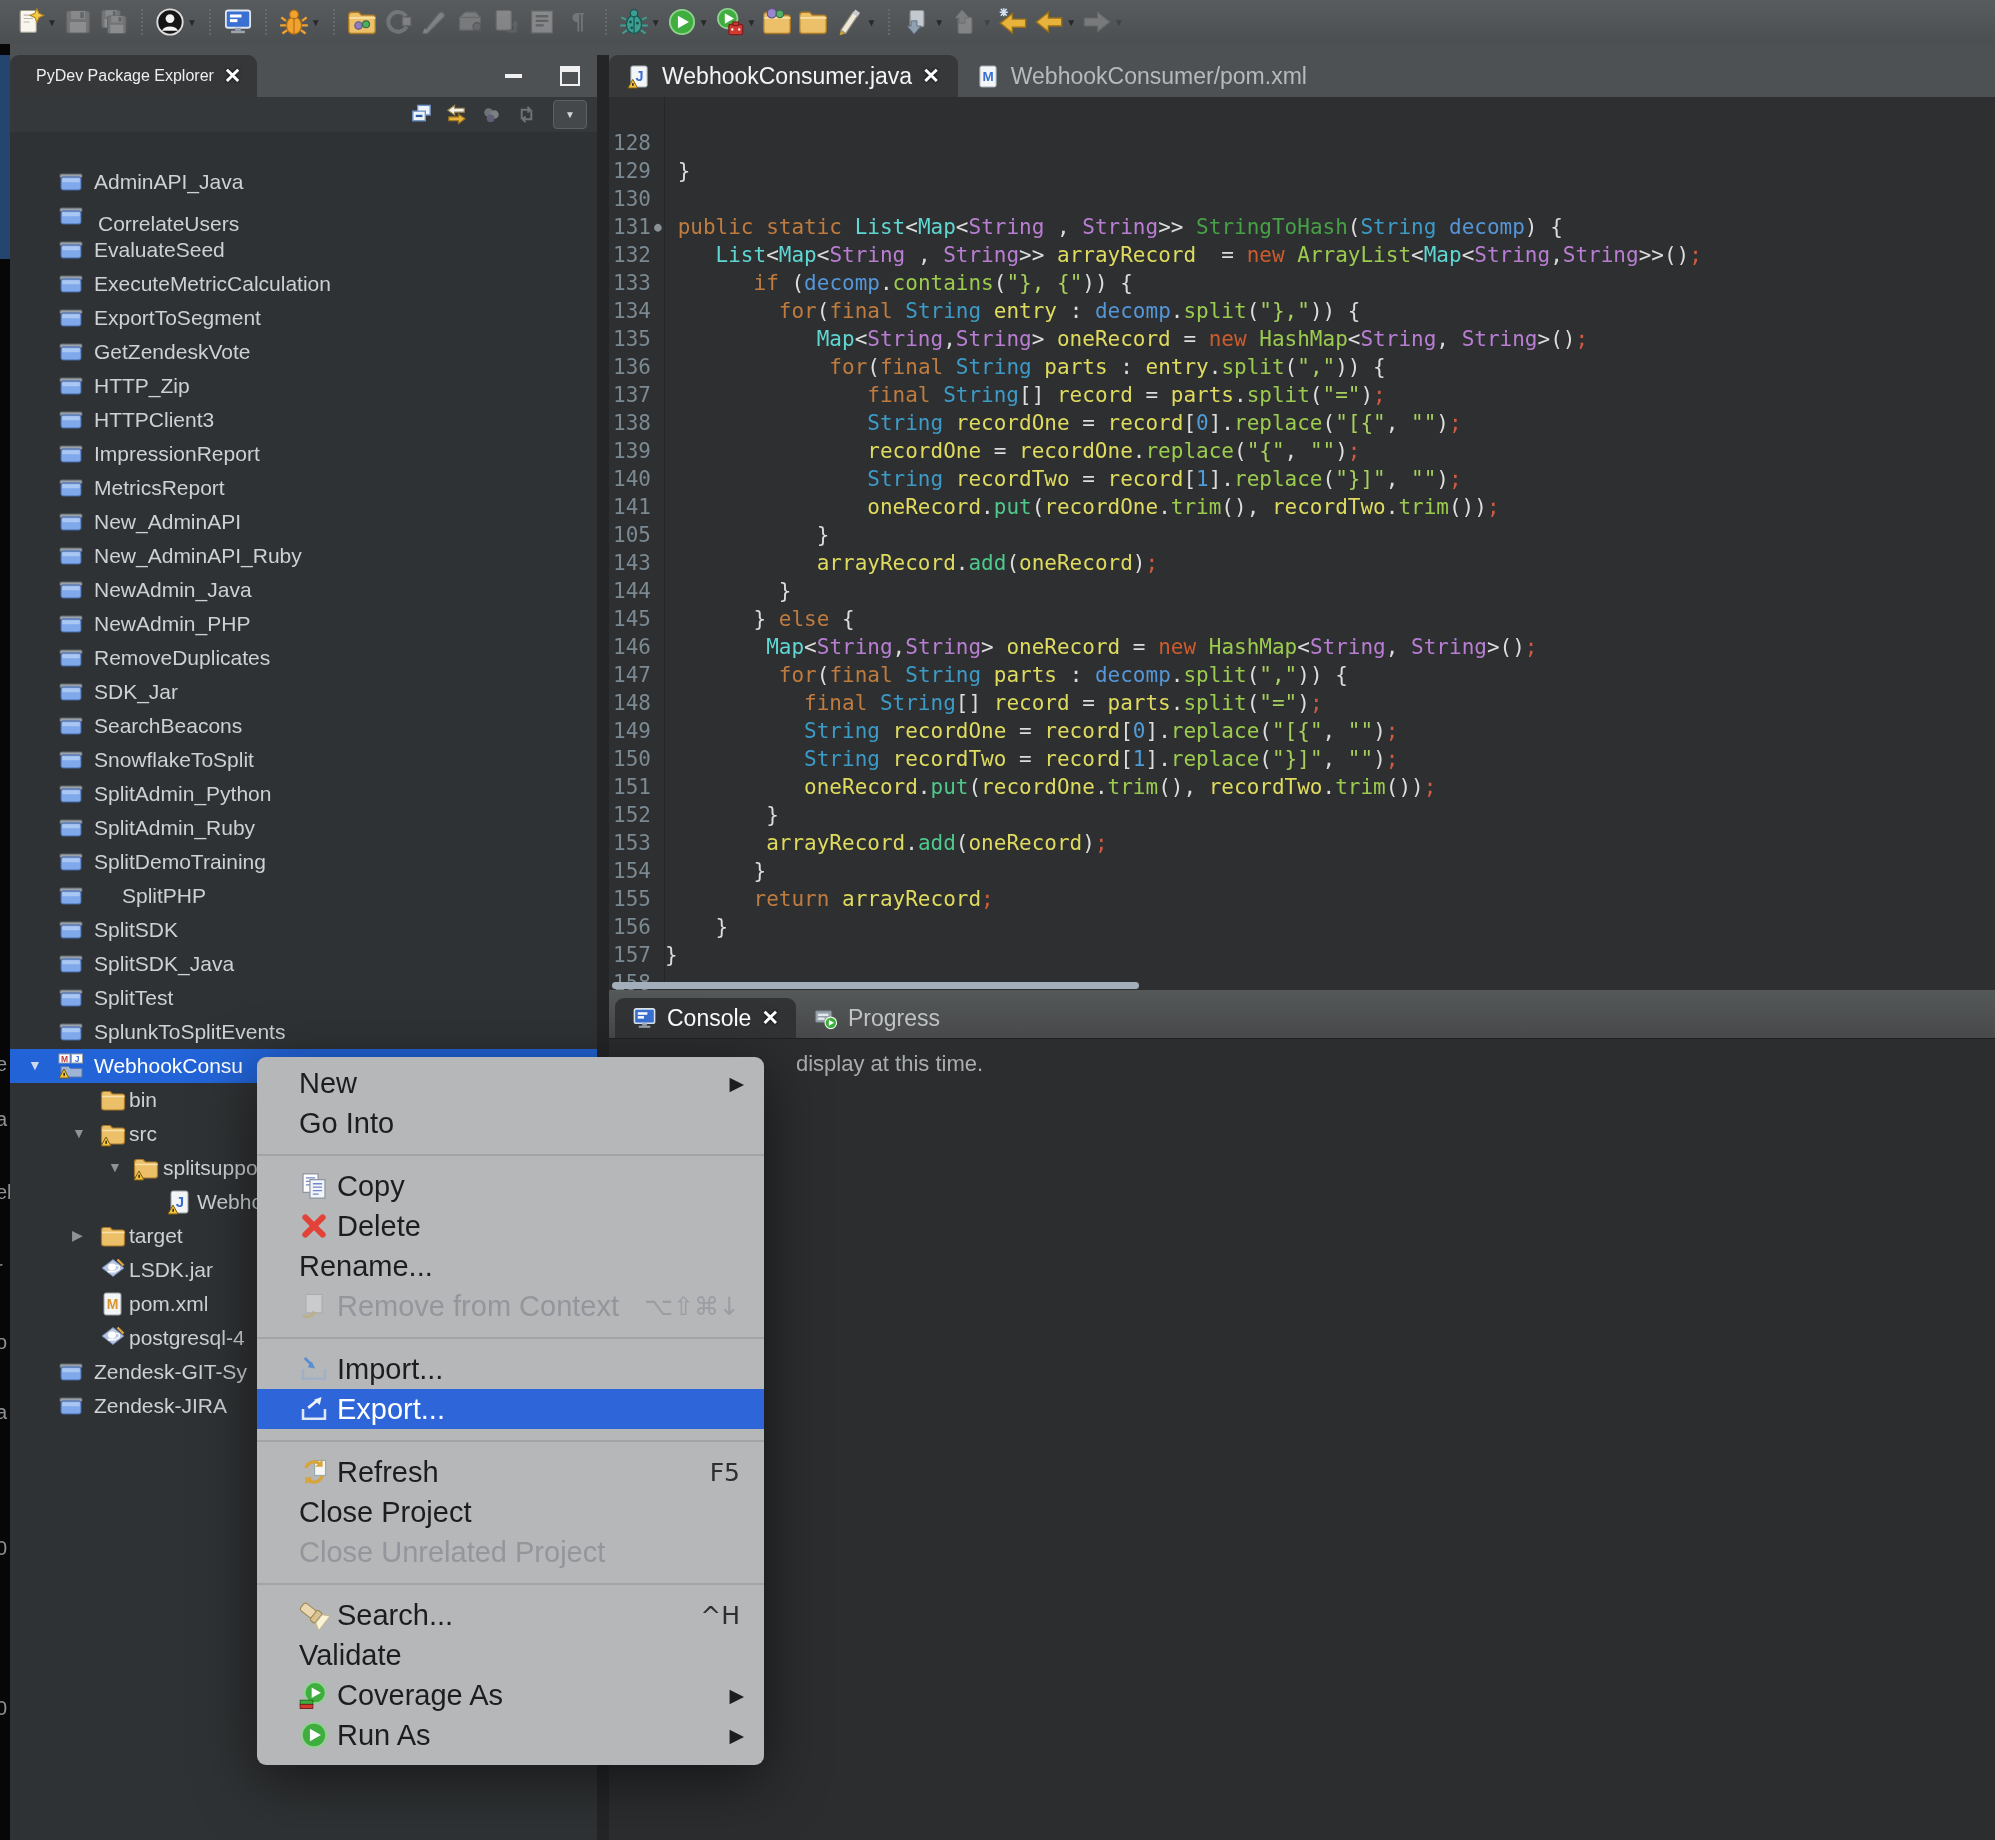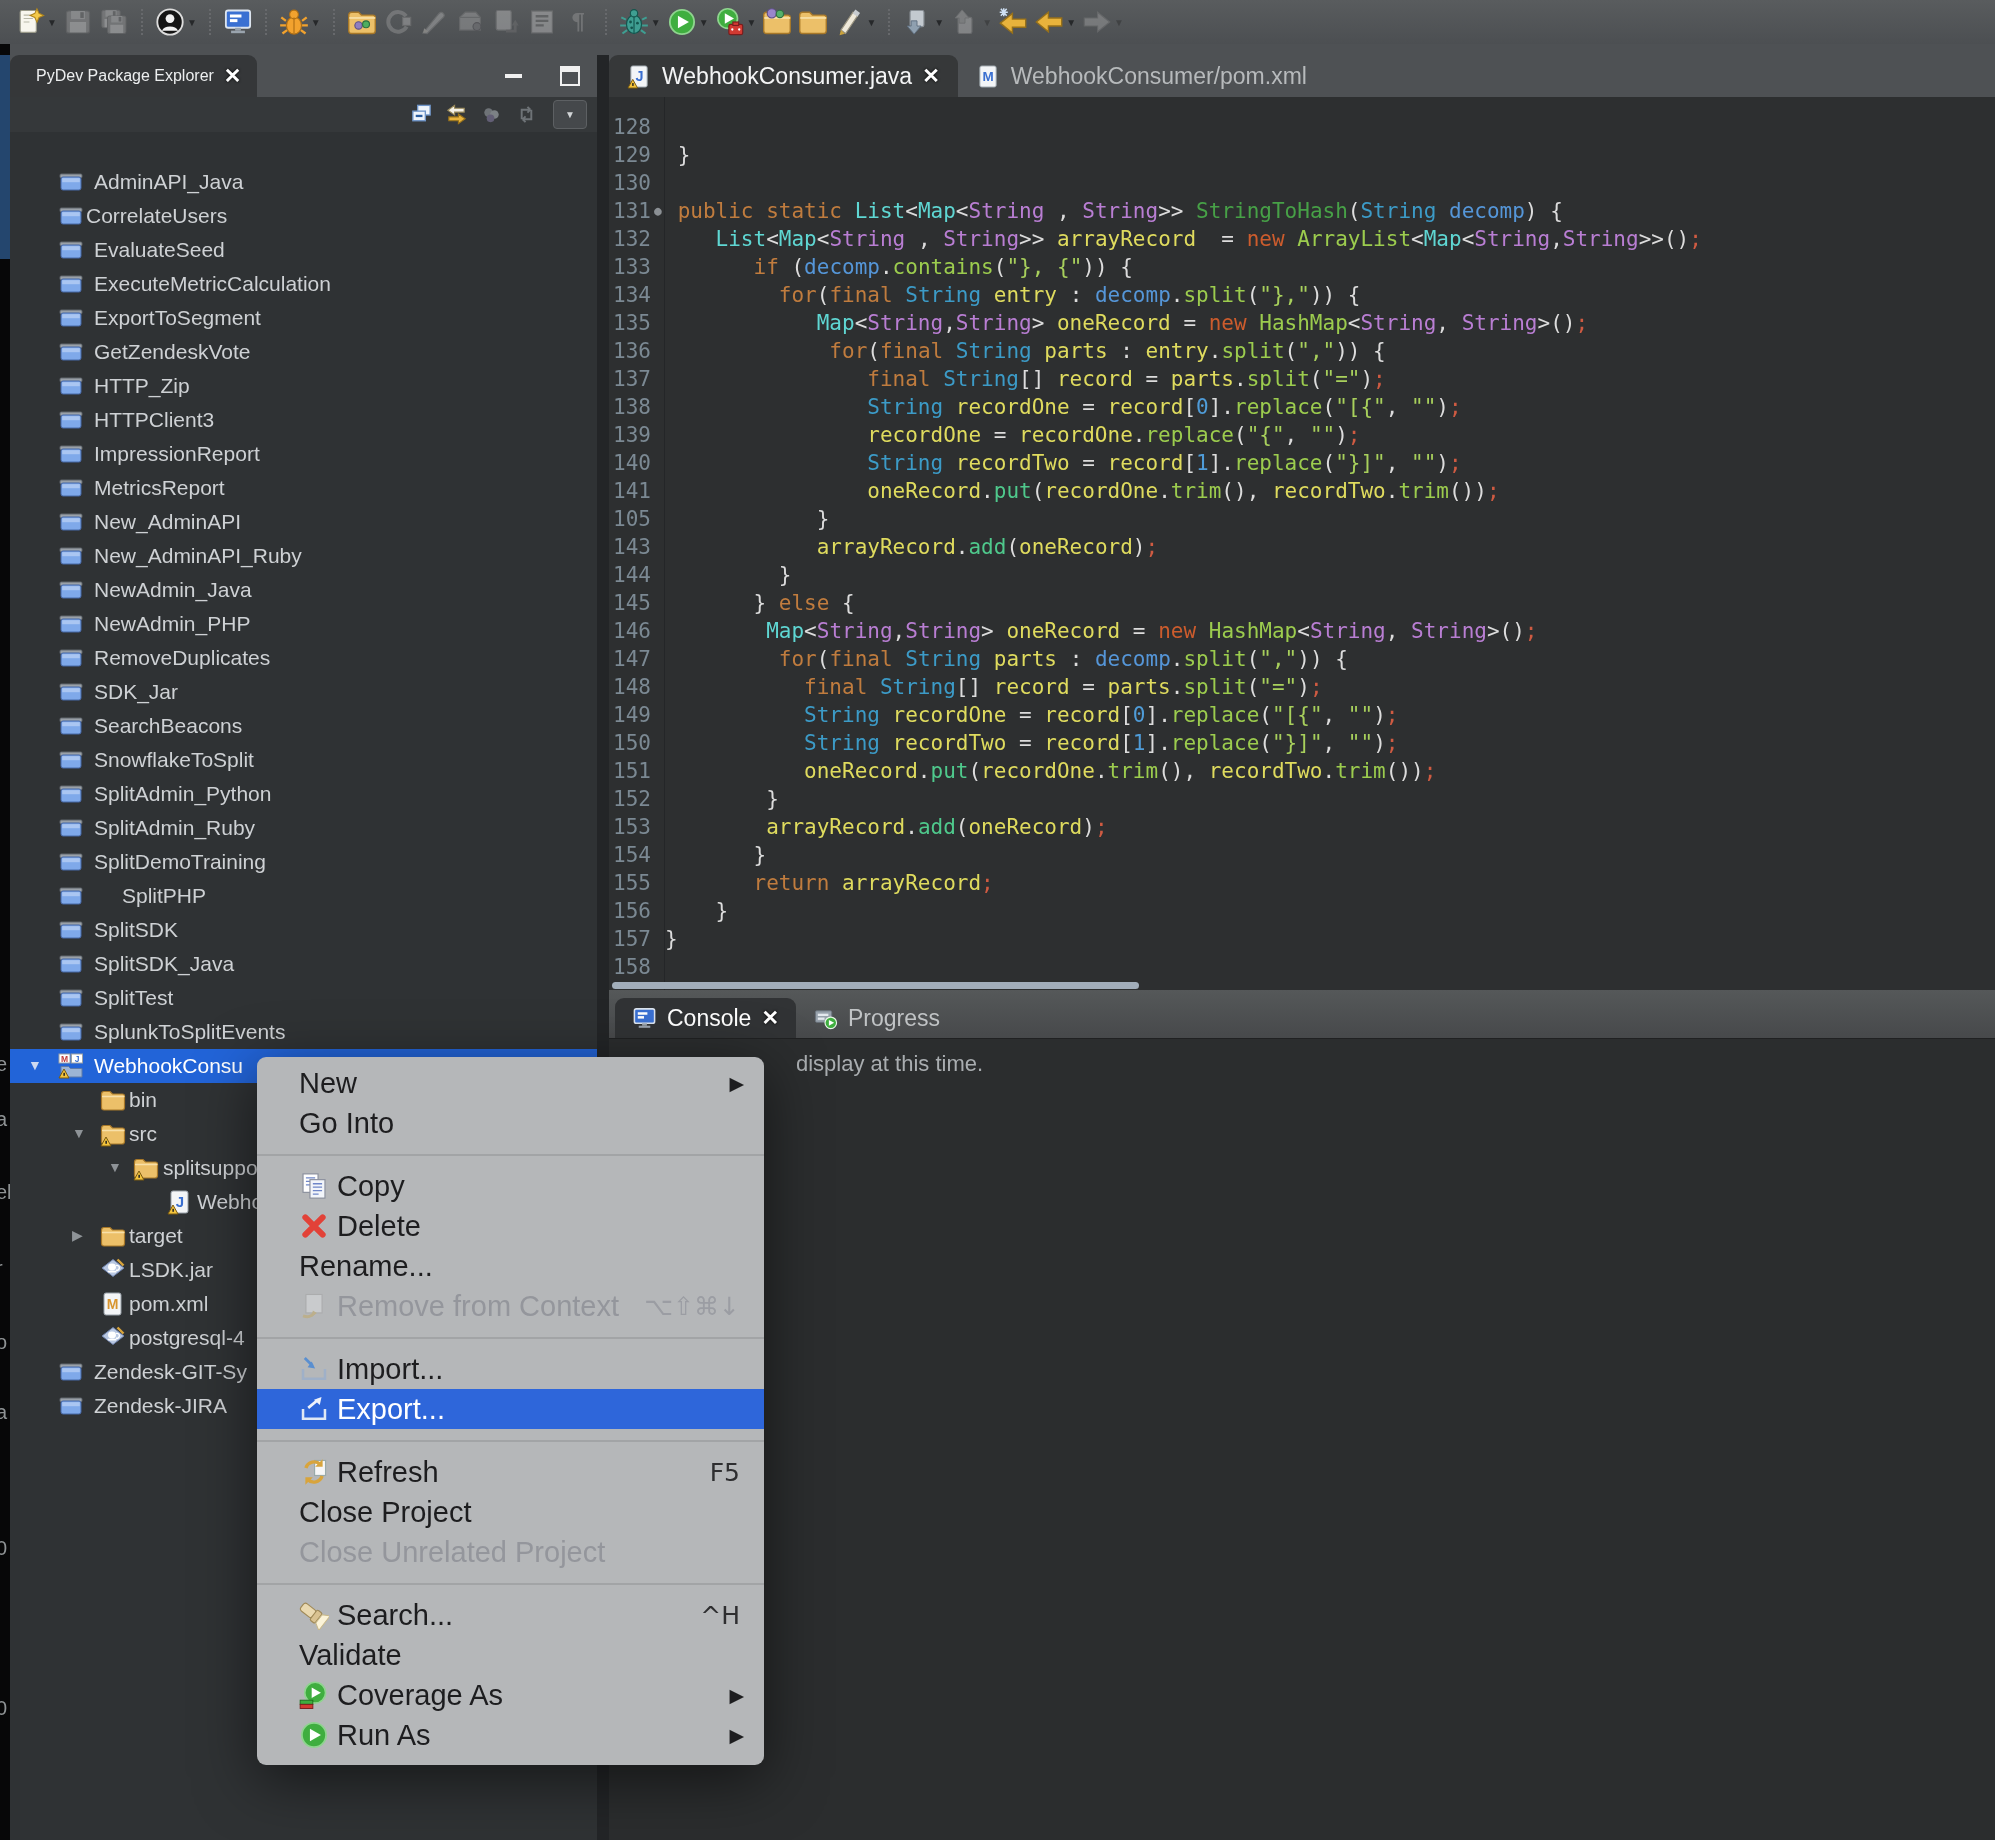--- a/index.html
+++ b/index.html
@@ -50,21 +50,21 @@
   .tlabel{position:absolute;top:5px;font-size:21px;color:#ced1d4;white-space:nowrap;}
   .trow.sel .tlabel{color:#ffffff;}
   .gap{position:absolute;left:597px;top:55px;width:12px;height:1786px;background:#232527;z-index:1;}
   
   .editor{position:absolute;left:609px;top:55px;width:1387px;height:935px;background:#2d2f30;z-index:2;}
   .ed-tabs{height:42px;background:#4e5154;display:flex;}
   .ed-tab{display:flex;align-items:center;gap:10px;padding:0 18px;font-size:23px;color:#b7babc;white-space:nowrap;}
   .ed-tab .icon svg{width:25px;height:25px;display:block;}
   .ed-tab.active{background:#363839;border-radius:9px 9px 0 0;color:#f3f4f5;}
   .code{position:absolute;left:0;top:42px;right:0;bottom:0;overflow:hidden;
-        font-family:"DejaVu Sans Mono",monospace;font-size:21px;padding-top:16px;}
+        font-family:"DejaVu Sans Mono",monospace;font-size:21px;padding-top:32px;}
   .gutter-sep{position:absolute;left:55px;top:0;bottom:0;width:1px;background:#242628;}
   .code-line{height:28px;line-height:28px;display:flex;white-space:pre;}
   .ln{width:42px;flex:0 0 42px;text-align:right;color:#7b8993;}
   .mk{width:14px;flex:0 0 14px;text-align:center;color:#8b9094;font-size:13px;}
   .ct{display:block;}
   .tk-k{color:#c07c3e}.tk-k2{color:#cc5c2d}.tk-tc{color:#5fd7d3}.tk-tp{color:#b97ed3}
   .tk-tb{color:#3c9bc7}.tk-vb{color:#5596d8}.tk-y{color:#dfdb5e}.tk-fn{color:#47a147}
   .tk-lm{color:#9ccc4e}.tk-mm{color:#4fc98c}.tk-s{color:#a8d05c}.tk-nu{color:#4f9cd8}
   .tk-p{color:#dcdcdc}.tk-sc{color:#cf5b42}
   .hscroll{position:absolute;left:3px;bottom:1px;width:527px;height:7px;background:#a2aeba;border-radius:4px;}
@@ -410,21 +410,21 @@
           <span class="tlabel" style="left: 84px;">AdminAPI_Java</span>
         </div>
         <div class="trow">
           <span class="icon ticon" style="left: 48px;">
             <svg viewBox="0 0 26 26" xmlns="http://www.w3.org/2000/svg">
               <rect x="2" y="5" width="22" height="4" rx="1.2" fill="#9aa1a8" stroke="#60666c"></rect>
               <rect x="3" y="8" width="20" height="13" rx="2" fill="#7fa9ea" stroke="#4668a8"></rect>
               <rect x="4.2" y="9.2" width="17.6" height="4" fill="#aac6f2"></rect>
             </svg>
           </span>
-          <span class="tlabel" style="left: 76px;">CorrelateUsers</span>
+          <span class="tlabel" style="left: 88px; margin-top: 8px;">CorrelateUsers</span>
         </div>
         <div class="trow">
           <span class="icon ticon" style="left: 48px;">
             <svg viewBox="0 0 26 26" xmlns="http://www.w3.org/2000/svg">
               <rect x="2" y="5" width="22" height="4" rx="1.2" fill="#9aa1a8" stroke="#60666c"></rect>
               <rect x="3" y="8" width="20" height="13" rx="2" fill="#7fa9ea" stroke="#4668a8"></rect>
               <rect x="4.2" y="9.2" width="17.6" height="4" fill="#aac6f2"></rect>
             </svg>
           </span>
           <span class="tlabel" style="left: 84px;">EvaluateSeed</span>

